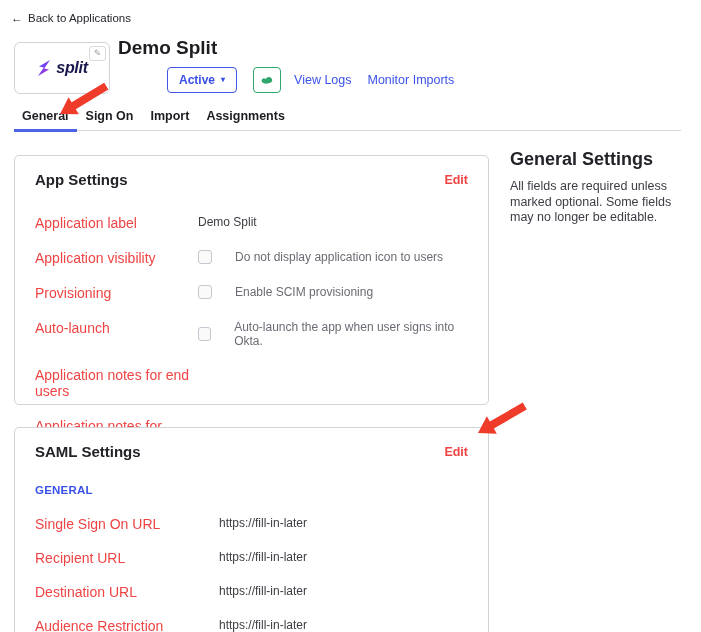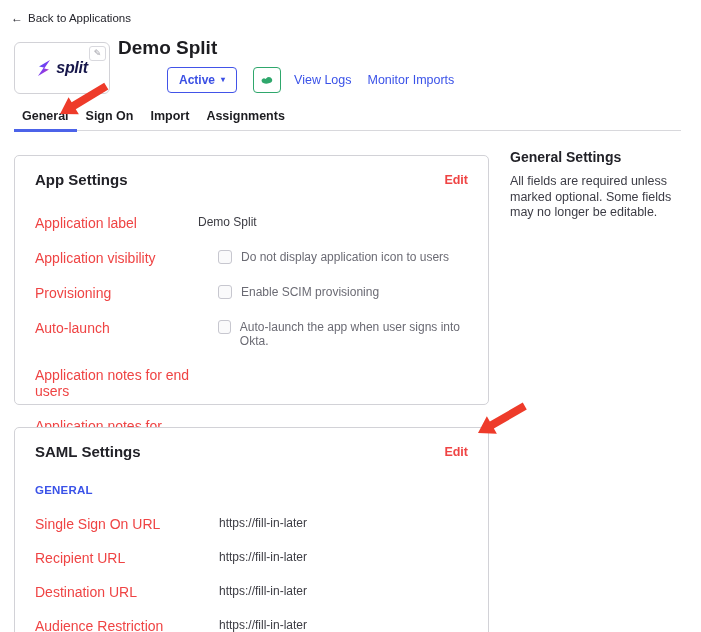--- a/index.html
+++ b/index.html
@@ -49,30 +49,30 @@
   .card-saml { top:427px; height:240px; }
   .card-head { display:flex; justify-content:space-between; align-items:center; }
   .card-title { font-size:15px; font-weight:600; color:#222228; }
   .edit-link { font-size:12.5px; font-weight:700; color:#ef4444; }
   .rows { margin-top:27px; }
   .row { display:flex; align-items:flex-start; margin-bottom:19px; min-height:14px; }
   .card-saml .row { margin-bottom:18px; }
   .row-label { width:163px; flex:none; font-size:14px; color:#ef4444; }
   .card-saml .row-label { width:184px; }
   .row-value { font-size:12px; color:#3c3c43; }
-  .checkbox-wrap { display:flex; gap:9px;margin-left:20px; }
+  .checkbox-wrap { display:flex; align-items:center; gap:23px; }
   .checkbox { width:14px; height:14px; border:1px solid #c7c7cf; border-radius:3px;
     background:#fafafb; appearance:none; -webkit-appearance:none; cursor:pointer; }
   .checkbox-label { font-size:12px; color:#6b6b74; }
   .section-head { margin-top:24px; margin-bottom:20px; font-size:11.5px; font-weight:700;
     color:#3a52e8; letter-spacing:0.2px; }
 
   
   .side-col { position:absolute; left:510px; top:149px; width:185px; }
-  .side-title { font-size:14px; font-weight:600; color:#222228; margin-bottom:9px; }
+  .side-title { font-size:18px; font-weight:600; color:#222228; margin-bottom:9px; }
   .side-desc { font-size:12.5px; line-height:15.5px; color:#3d3d46; }
 
   
   .arrow-svg { position:absolute; pointer-events:none; }
 </style>
 </head>
 <body>
 
 <div class="page">
 

